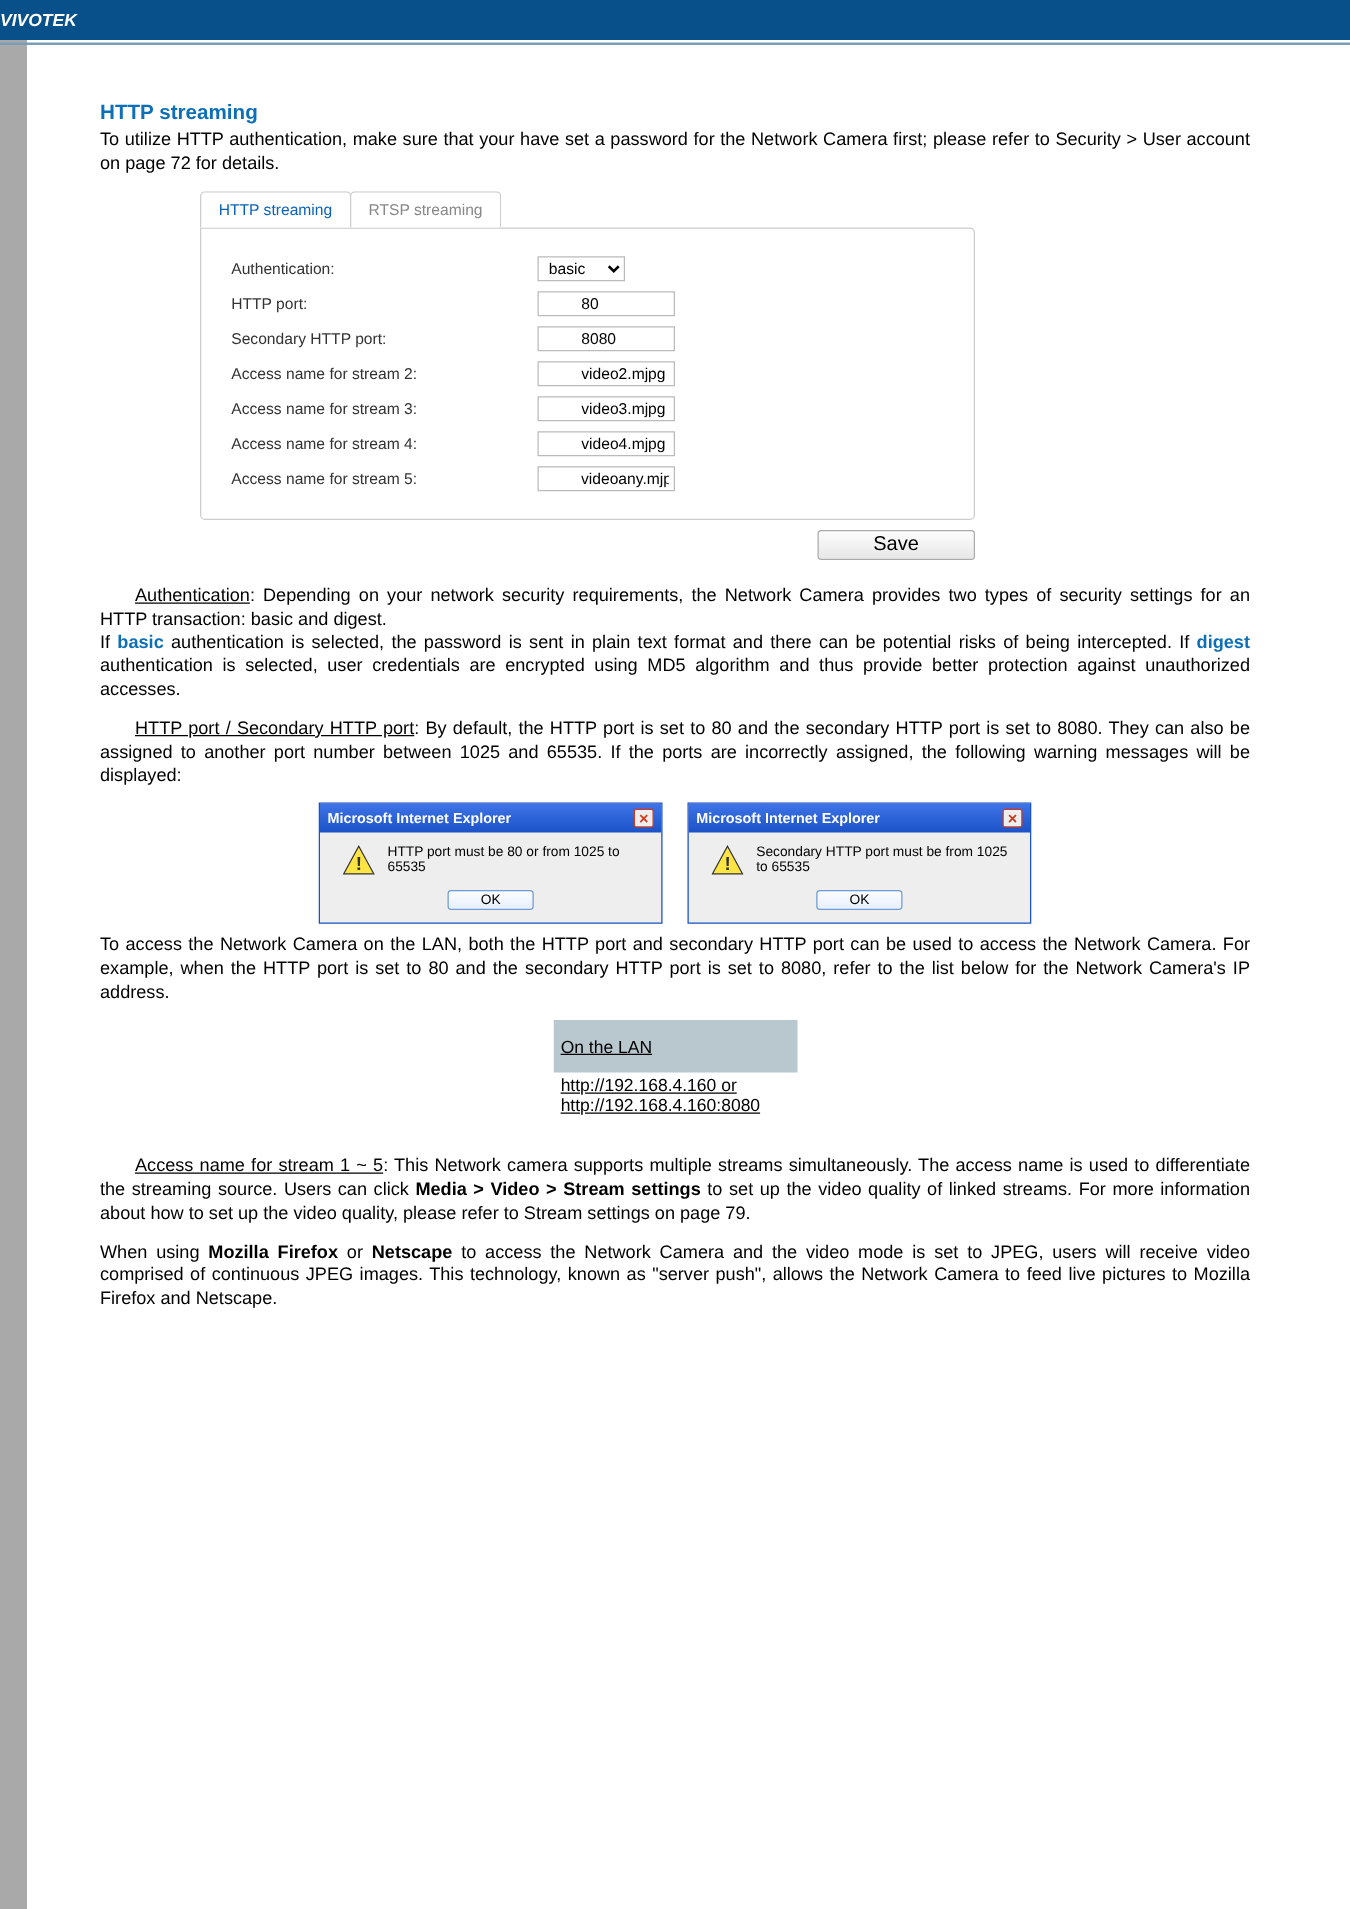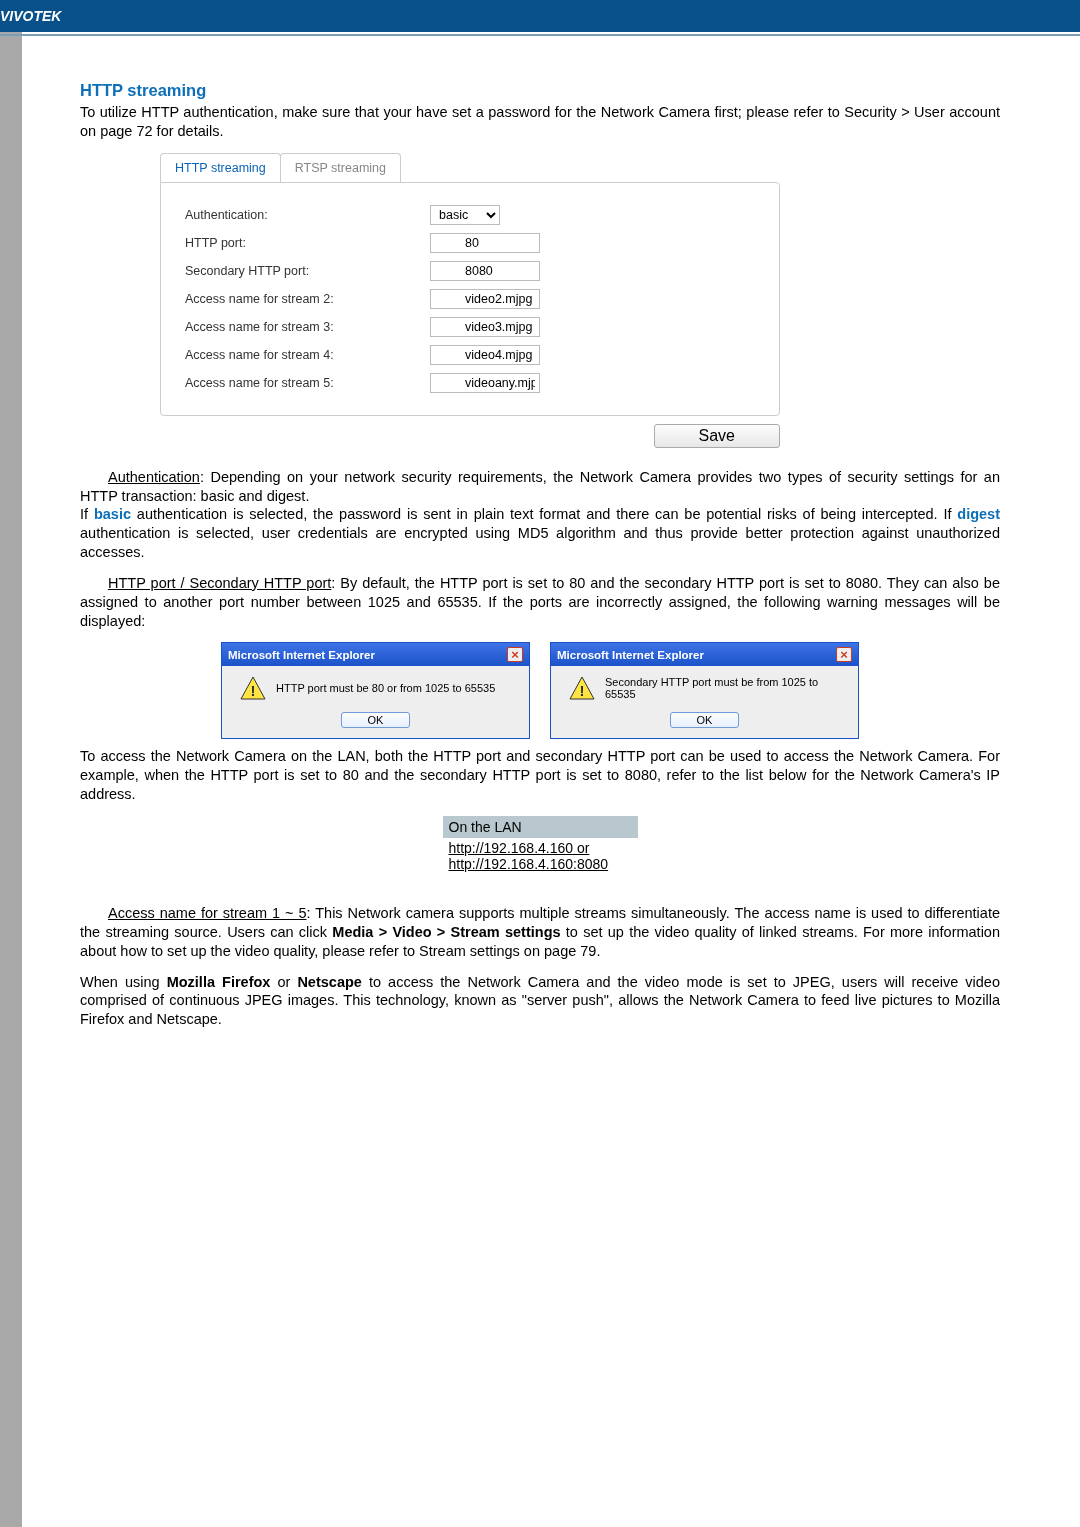--- a/index.html
+++ b/index.html
@@ -124,21 +124,21 @@
   }
 
   
   .dialogs {
     display: flex;
     gap: 20px;
     justify-content: center;
     margin: 10px 0 8px 0;
   }
   .dialog {
-    width: 309px;
+    width: 275px;
     border: 1px solid #1b52c8;
     font-size: 11px;
     background: #eee;
   }
   .dlg-title {
     background: linear-gradient(#3e74e6, #1b52c8);
     color: #fff;
     font-weight: bold;
     padding: 4px 6px;
     display: flex;
@@ -186,21 +186,22 @@
   }
 
   
   .lan-box {
     width: 195px;
     margin: 12px auto 30px auto;
     font-size: 14px;
   }
   .lan-head {
     background: #b9c8cf;
-    padding: 3px 6px;
+    padding: 13px 6px;
+    text-decoration: underline;
   }
   .lan-body {
     padding: 2px 6px;
     text-decoration: underline;
   }
 </style>
 </head>
 <body>
 
 <div class="top-band">

